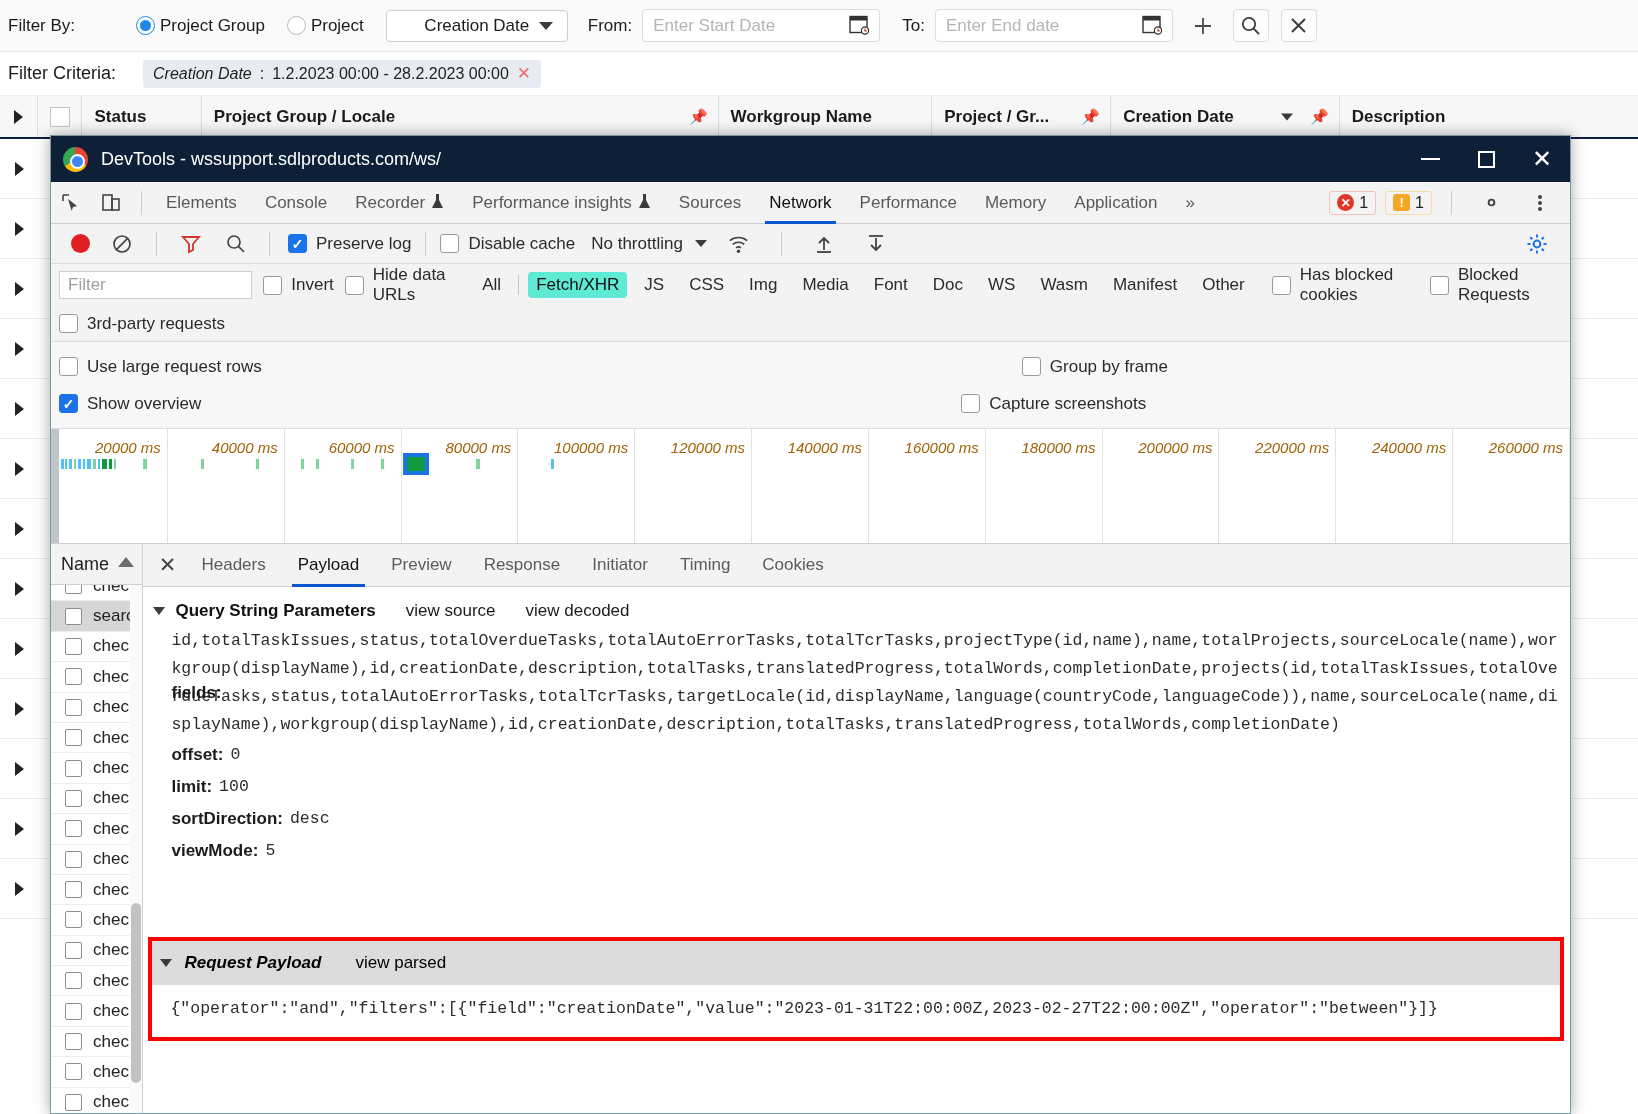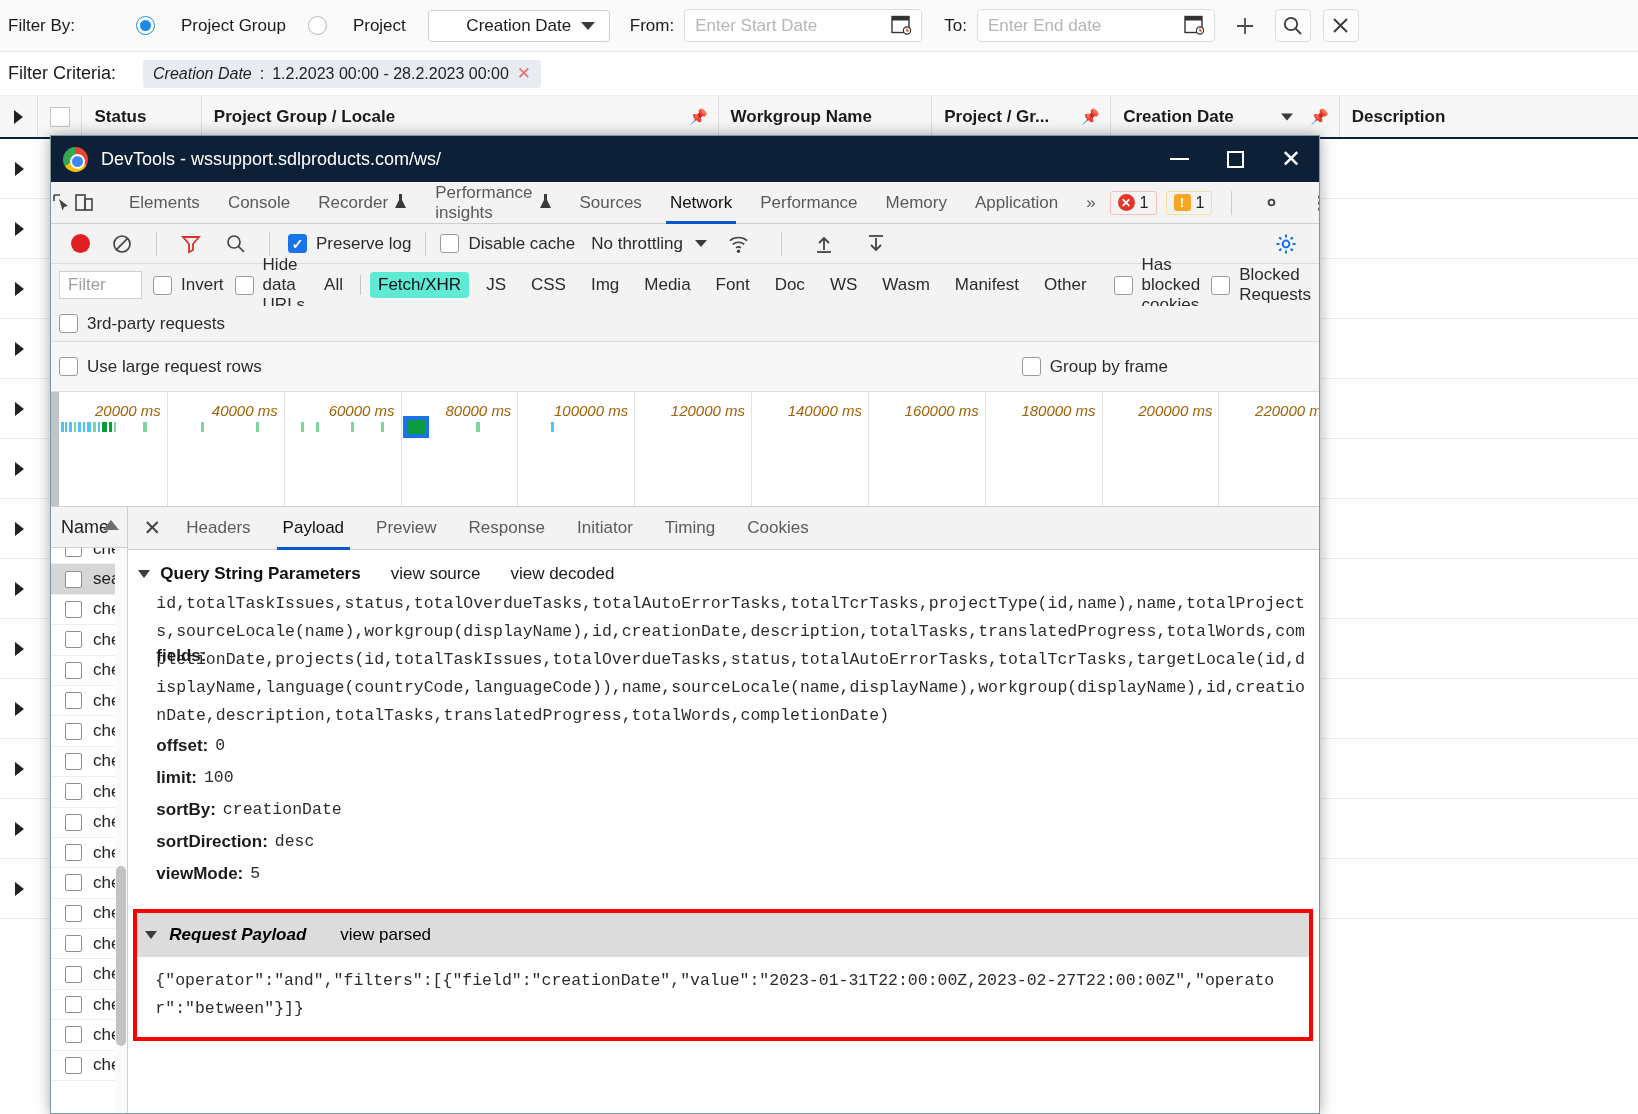--- a/index.html
+++ b/index.html
@@ -13,21 +13,21 @@
   #root { position: relative; width: 1638px; height: 1114px; background:#ffffff; }
 
   
   .app-filterbar {
     position:absolute; left:0; top:0; width:1638px; height:52px;
     background:#fafafa; border-bottom:1px solid #e6e6e6;
     display:flex; align-items:center; gap:0px;
   }
   .app-label { font-size:17px; color:#1b1b1b; }
   .lbl-filterby { margin-left:8px; width:128px; }
-  .radio-wrap { display:flex; align-items:center; gap:26px; cursor:default; }
+  .radio-wrap { display:flex; align-items:center; gap:5px; cursor:default; }
   .radio {
     width:19px; height:19px; border-radius:50%;
     border:1px solid #b9b9b9; background:#fff; position:relative;
   }
   .radio.checked { border:1px solid #1d8ae8; background:#ffffff; }
   .radio.checked::after {
     content:""; position:absolute; left:3px; top:3px;
     width:11px; height:11px; border-radius:50%; background:#1d8ae8;
   }
   .select-box {
@@ -95,21 +95,21 @@
     display:flex; align-items:center;
   }
   .app-row .arrow-cell { width:38px; display:flex; align-items:center; justify-content:center; }
   .tri-right {
     width:0;height:0;border-top:7px solid transparent;border-bottom:7px solid transparent;
     border-left:9px solid #222;
   }
 
   
   .dt-window {
-    position:absolute; left:50px; top:135px; width:1270px; height:979px;
+    position:absolute; left:50px; top:135px; width:1521px; height:979px;
     background:#ffffff; border:1px solid #7b9aa0;
     box-shadow:0 0 14px rgba(0,0,0,0.35);
     display:flex; flex-direction:column; overflow:hidden;
   }
   .dt-titlebar {
     height:46px; background:#0e2038; display:flex; align-items:center;
     flex:0 0 auto; color:#fff;
   }
   .chrome-logo {
     width:25px;height:25px;border-radius:50%; margin-left:12px;
@@ -652,20 +652,30 @@
     <div class="setrow">
       <label class="cbrow">
         <span class="cb"></span>
         <span>Use large request rows</span>
       </label>
       <label class="cbrow setcol2">
         <span class="cb"></span>
         <span>Group by frame</span>
       </label>
     </div>
+    <div class="setrow">
+      <label class="cbrow">
+        <span class="cb on"></span>
+        <span>Show overview</span>
+      </label>
+      <label class="cbrow setcol2">
+        <span class="cb"></span>
+        <span>Capture screenshots</span>
+      </label>
+    </div>
   </div>
 
   <div class="dt-overview" id="dt-overview">
     <div class="ov-handle"></div>
   <div class="ov-tick" style="left: 0px; width: 116.846px;">
           <span>20000 ms</span>
         </div>
         <div class="ov-tick" style="left: 116.846px; width: 116.846px;">
           <span>40000 ms</span>
         </div>
@@ -848,24 +858,20 @@
         <div id="payload-params">
               <div class="param-row">
                 <span class="param-key">offset:</span>
                 <span class="param-val">0</span>
               </div>
               <div class="param-row">
                 <span class="param-key">limit:</span>
                 <span class="param-val">100</span>
               </div>
               <div class="param-row">
-                <span class="param-key">sortBy:</span>
-                <span class="param-val">creationDate</span>
-              </div>
-              <div class="param-row">
                 <span class="param-key">sortDirection:</span>
                 <span class="param-val">desc</span>
               </div>
               <div class="param-row">
                 <span class="param-key">viewMode:</span>
                 <span class="param-val">5</span>
               </div>
             </div>
 
         <div class="payload-box" style="border-color: rgb(255, 0, 0);">

